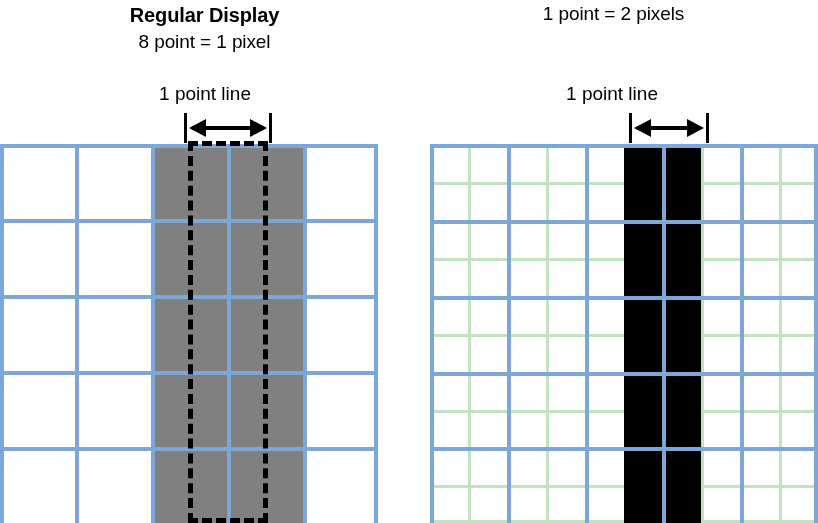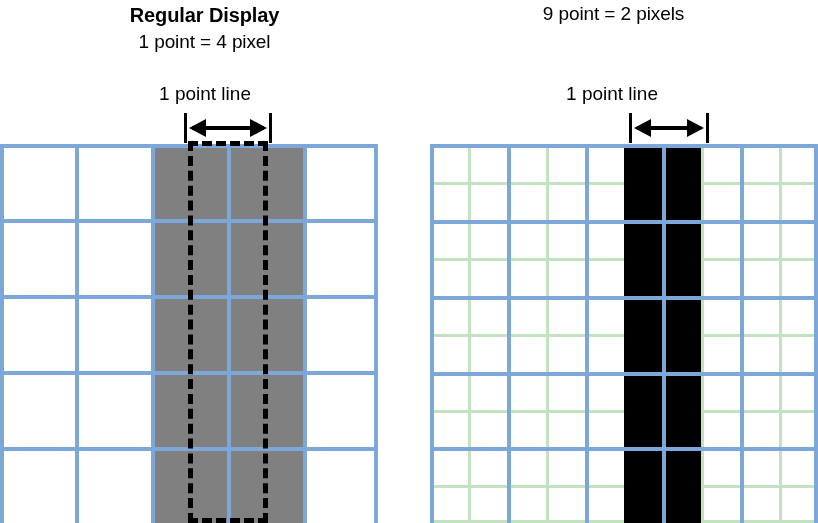--- a/index.html
+++ b/index.html
@@ -156,21 +156,21 @@
     background: transparent;
   }
 </style>
 </head>
 <body>
 
 <div class="panel panel-left">
 
   <div class="titles">
     <div class="title-main">Regular Display</div>
-    <div class="title-sub">1 point = 4 pixel</div>
+    <div class="title-sub">8 point = 1 pixel</div>
   </div>
 
   <div class="measure-caption" style="left: 119px; top: 82px; width: 172px;">1 point line</div>
 
   <div class="measure-bar" style="left: 184px; top: 113px; width: 88px;">
     <div class="cap cap-left"></div>
     <div class="cap cap-right"></div>
     <div class="shaft" style="left: 8px; right: 8px;"></div>
     <div class="head head-left" style="left: 5px;"></div>
     <div class="head head-right" style="right: 5px;"></div>
@@ -194,21 +194,21 @@
       <div class="v" style="left: 374px;"></div>
     </div>
   </div>
 
   <div class="dashed-box" style="left: 188px; top: 141px; width: 80px; height: 382px;"></div>
 </div>
 
 <div class="panel panel-right">
 
   <div class="titles">
-    <div class="title-sub">9 point = 2 pixels</div>
+    <div class="title-sub">1 point = 2 pixels</div>
   </div>
 
   <div class="measure-caption" style="left: 117px; top: 82px; width: 172px;">1 point line</div>
 
   <div class="measure-bar" style="left: 220px; top: 113px; width: 80px;">
     <div class="cap cap-left"></div>
     <div class="cap cap-right"></div>
     <div class="shaft" style="left: 8px; right: 8px;"></div>
     <div class="head head-left" style="left: 5px;"></div>
     <div class="head head-right" style="right: 5px;"></div>

